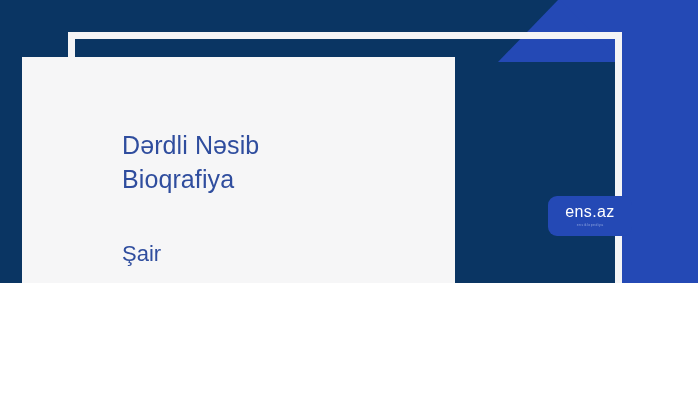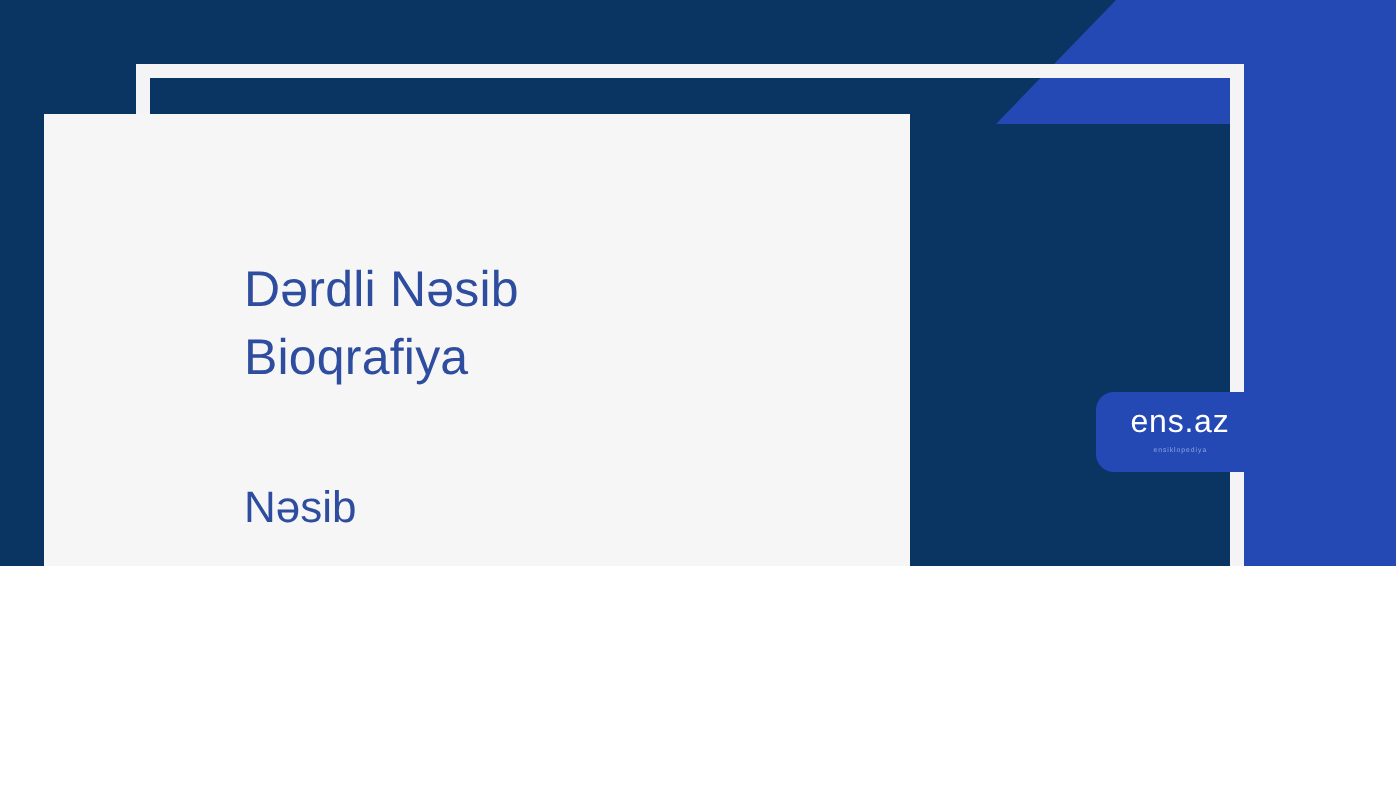--- a/index.html
+++ b/index.html
@@ -130,21 +130,21 @@
   <div class="blue-bottom-wedge"></div>
   <div class="navy-bottom-wedge"></div>
 
   <div class="frame"></div>
 
   <div class="card"></div>
 
   <div class="text-block">
     <p class="title">Dərdli Nəsib
 Bioqrafiya</p>
-    <p class="subtitle">Nəsib</p>
+    <p class="subtitle">Şair</p>
   </div>
 
   <div class="logo-badge">
     <span class="logo-word">ens.az</span>
     <span class="logo-tagline">ensiklopediya</span>
   </div>
 
 </div>
 
 </body></html>

